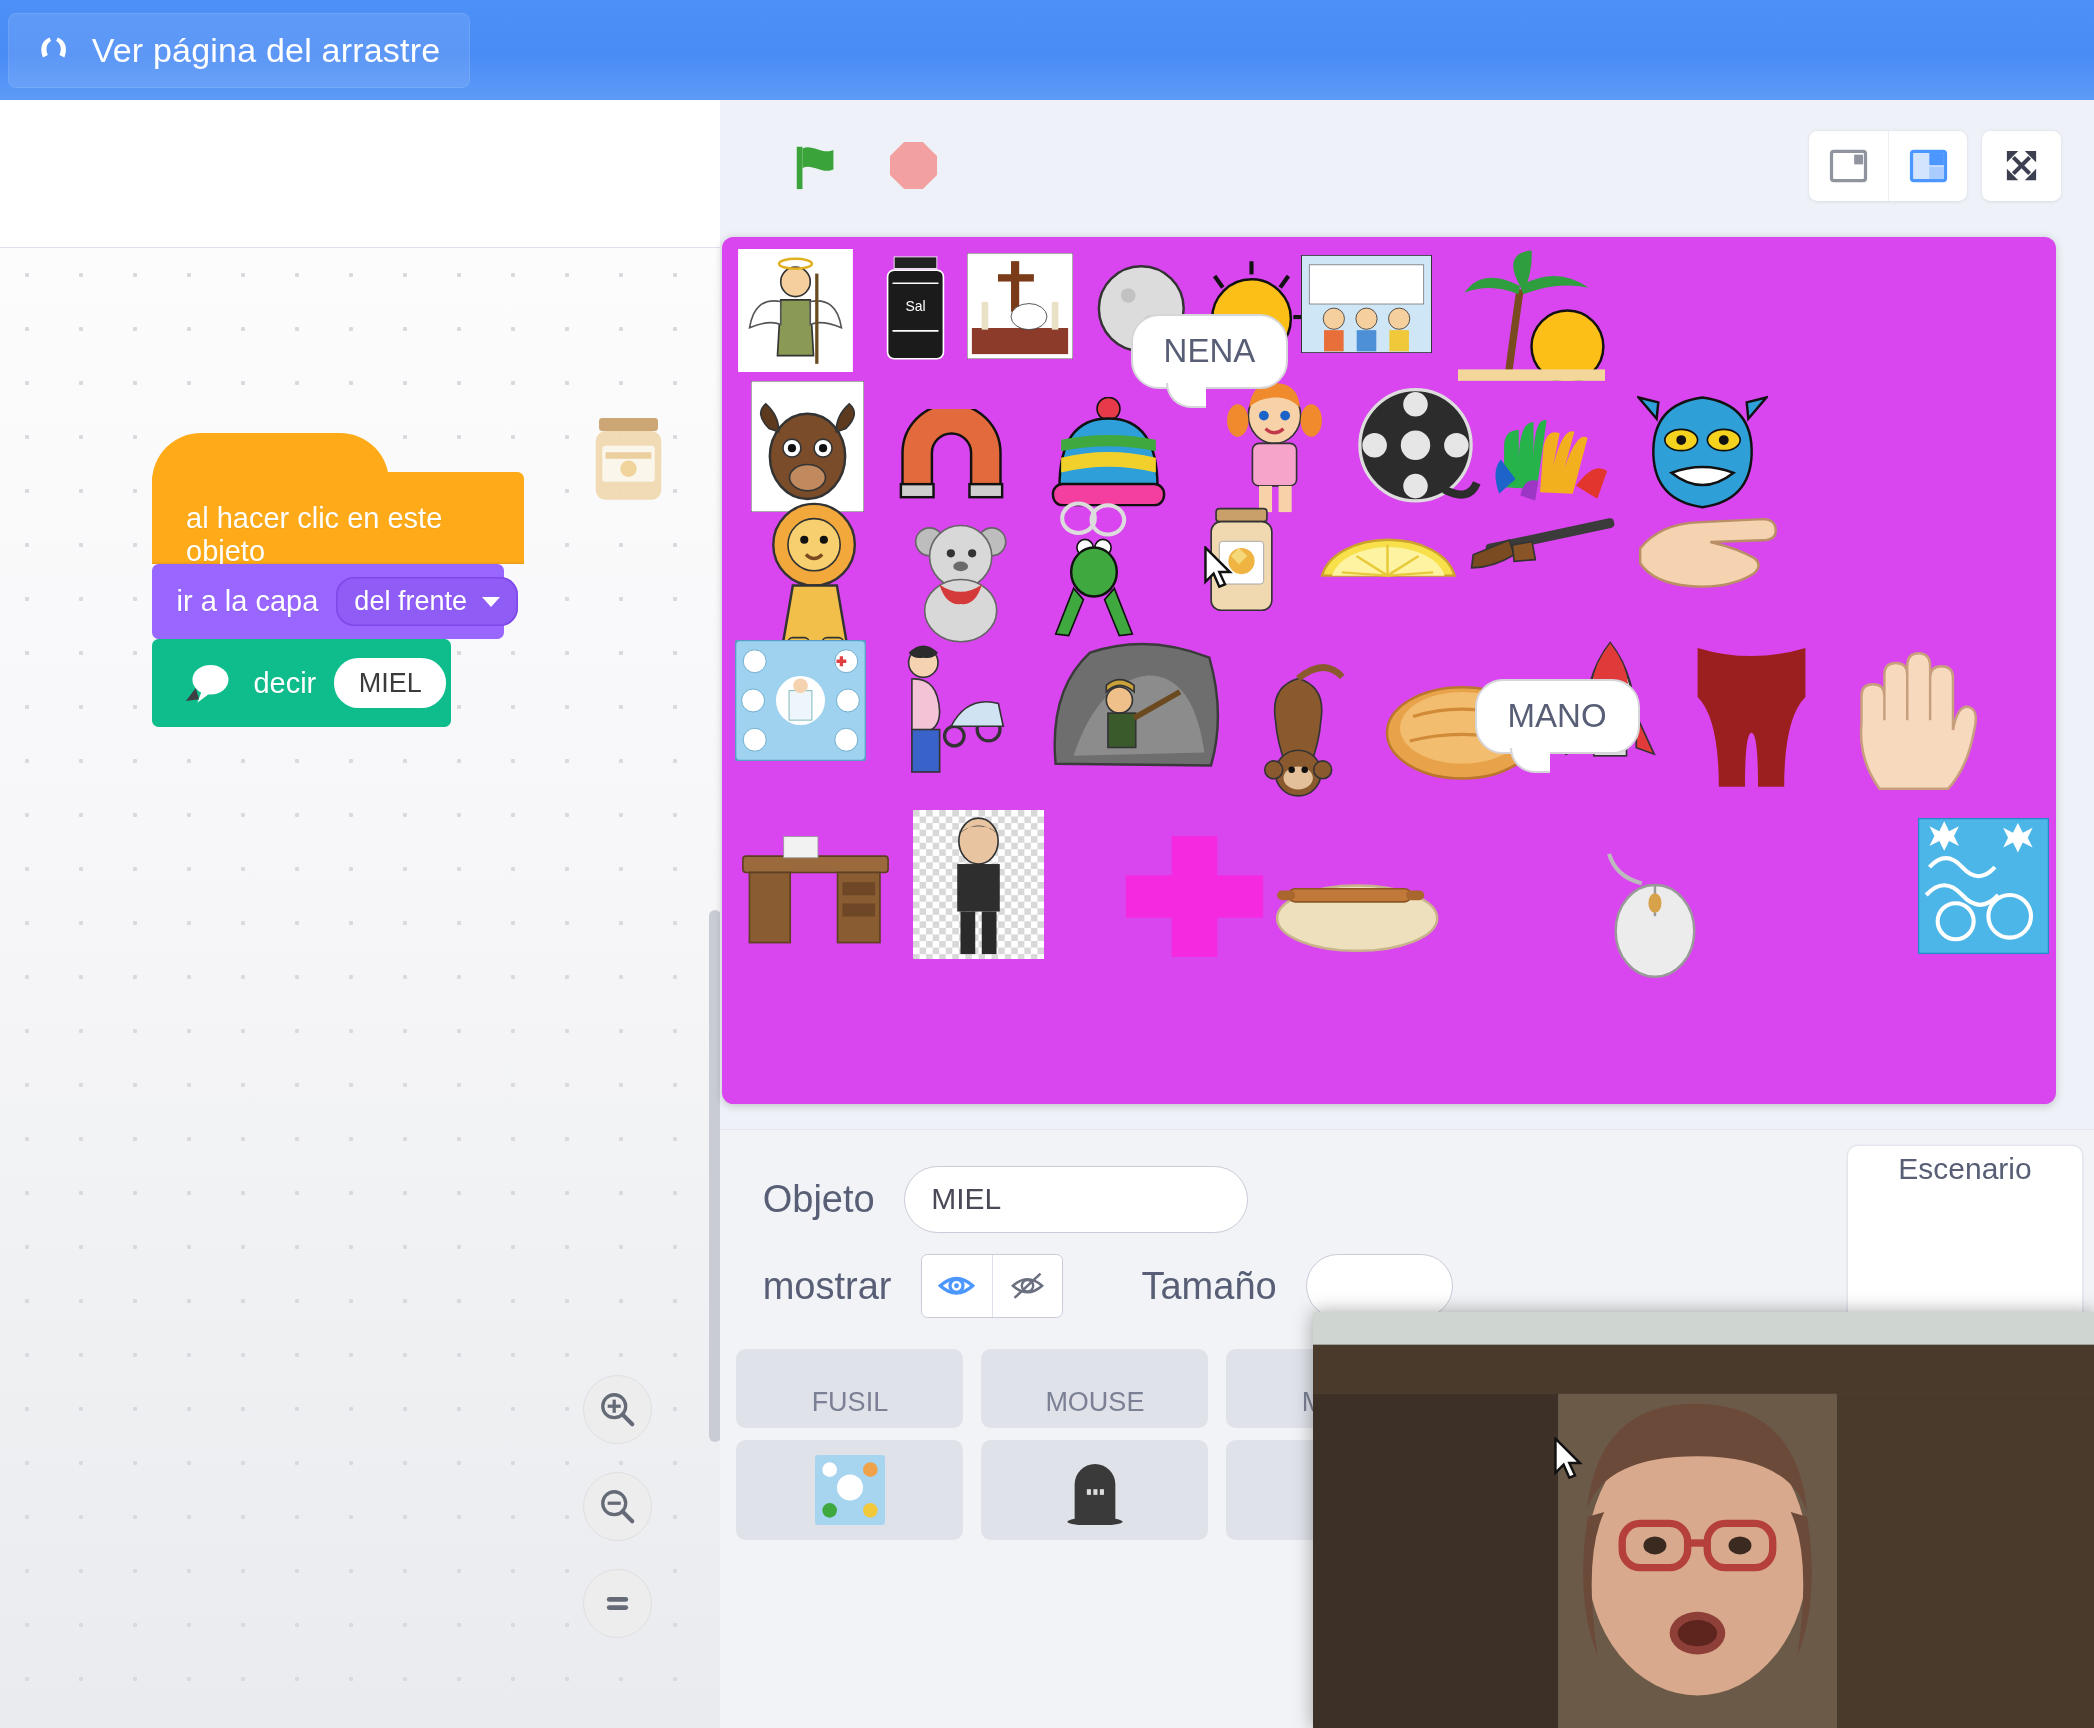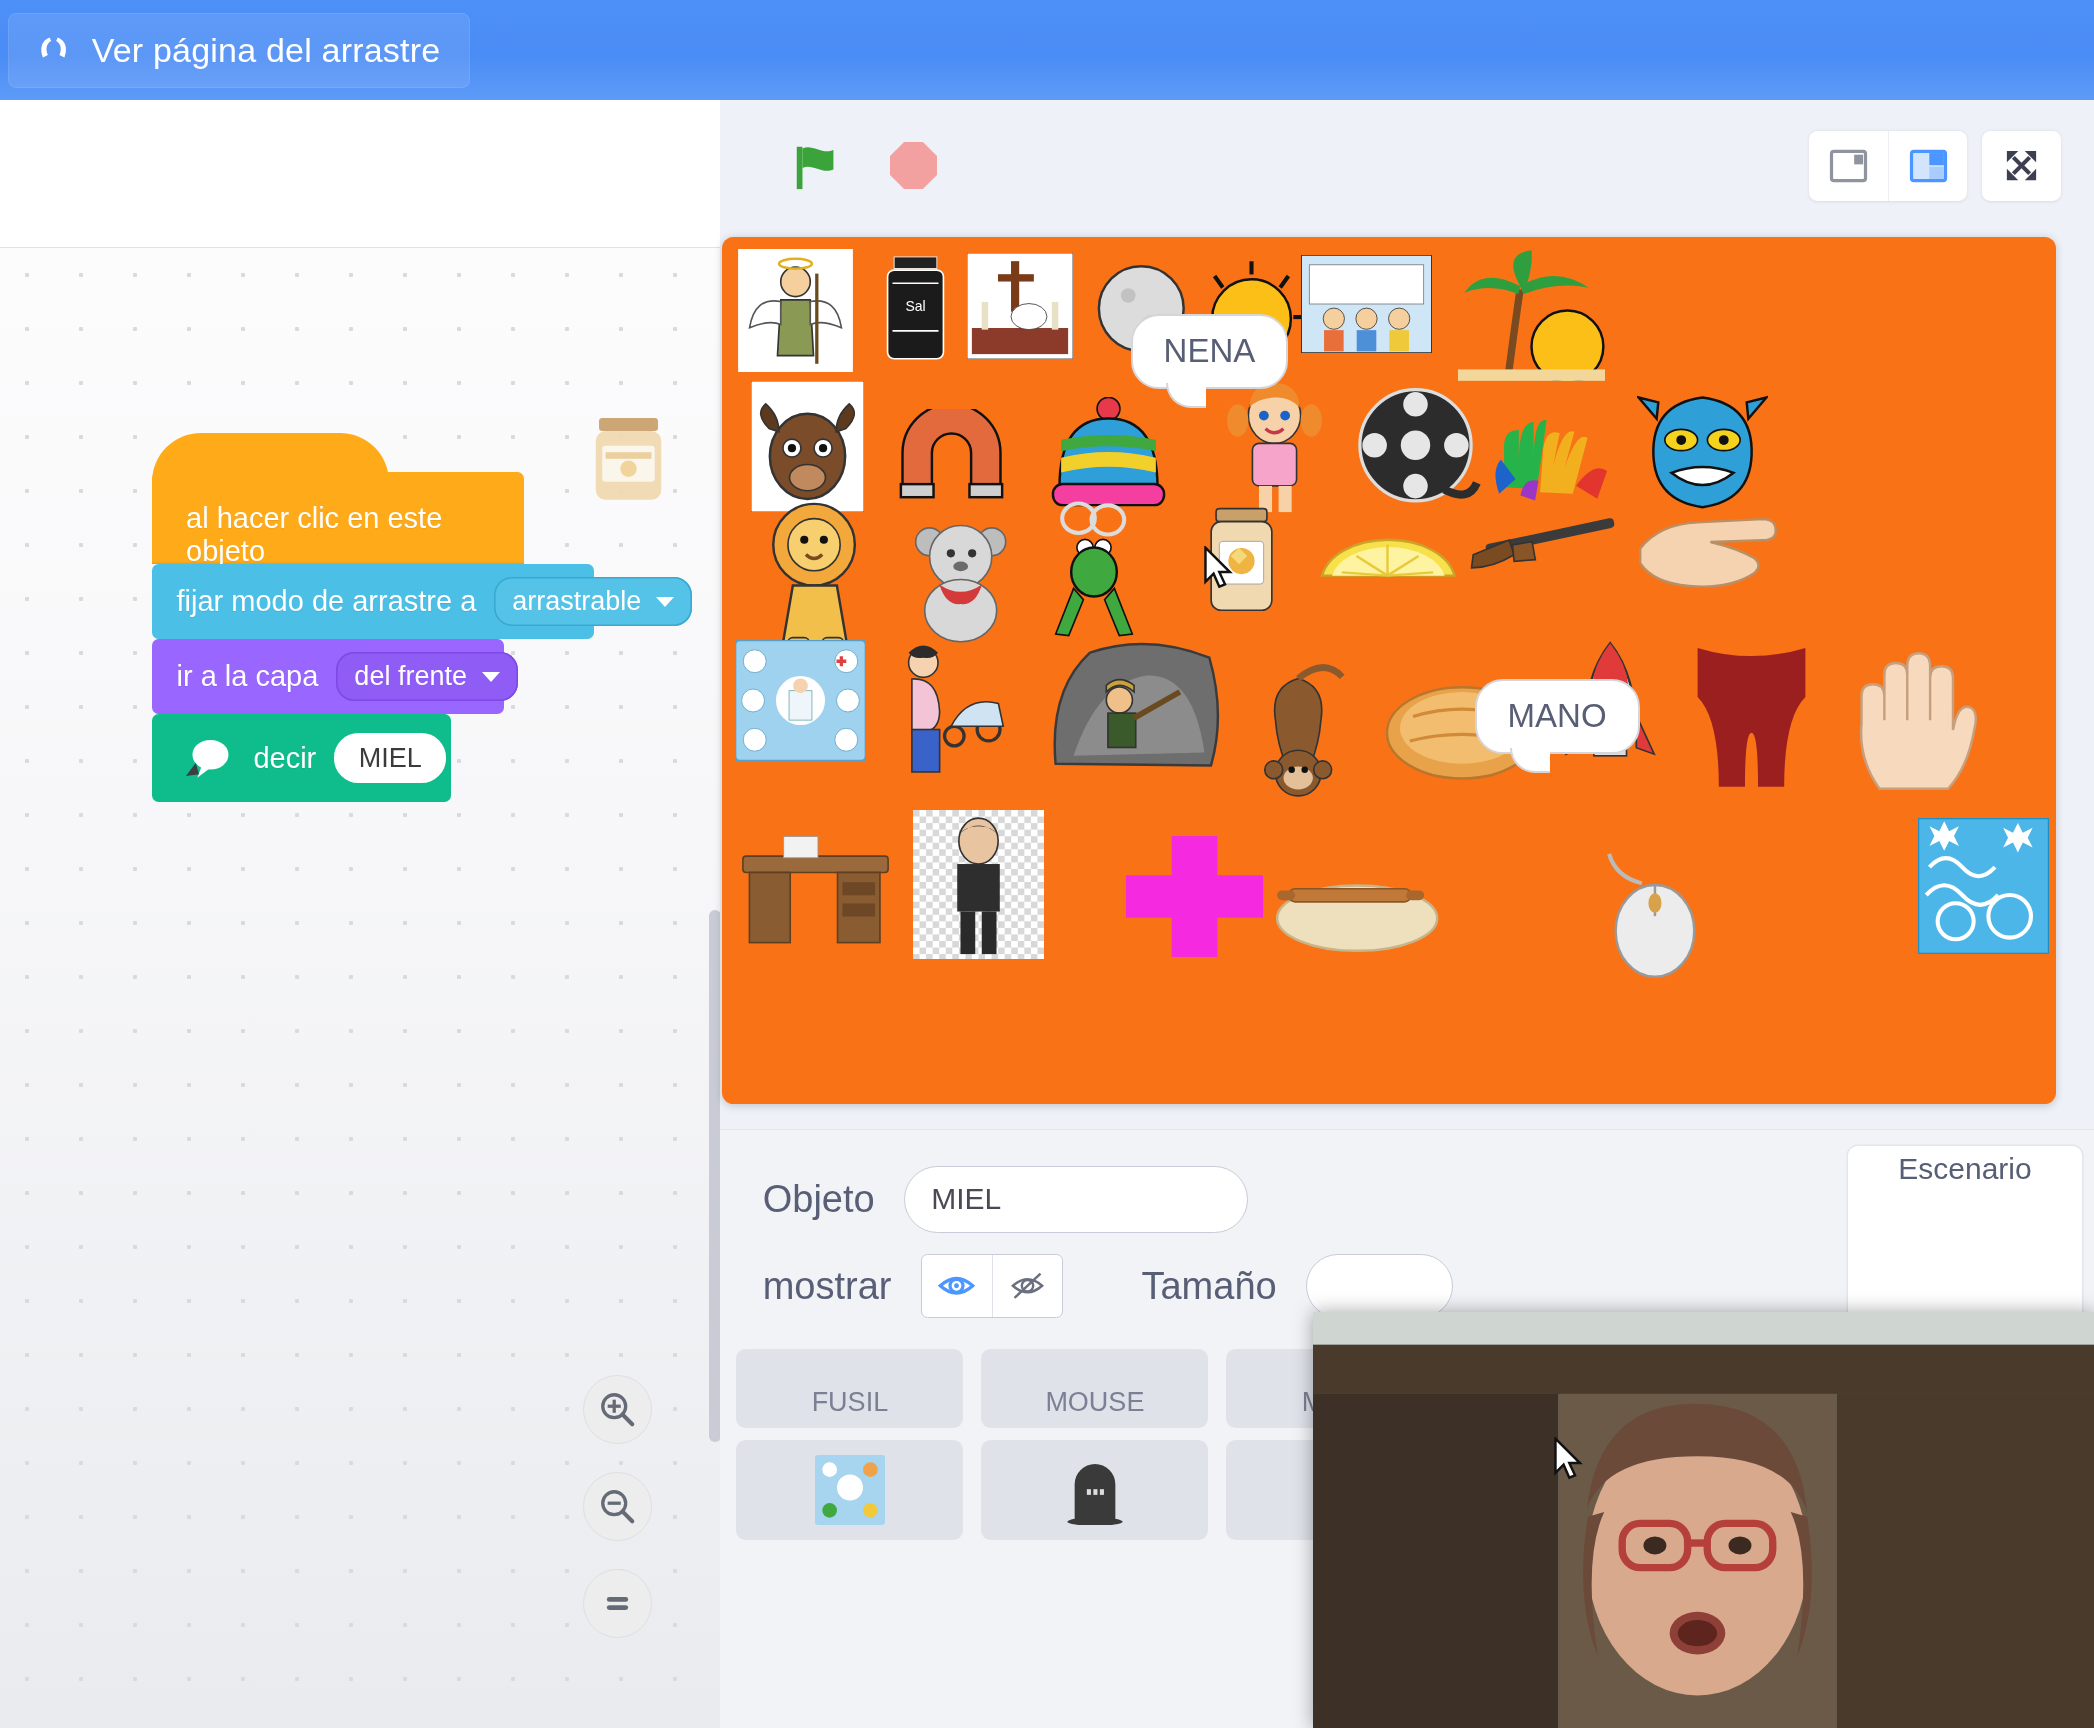--- a/index.html
+++ b/index.html
@@ -133,21 +133,21 @@
   .szgroup { display:flex; background:#fff; border-radius:8.2px; overflow:hidden;
              box-shadow:0 0.8px 3.3px rgba(0,0,0,.09); }
   .szbtn { width:79px; height:70px; display:flex; align-items:center; justify-content:center; }
   .szbtn + .szbtn { border-left:1.6px solid #eceef3; }
   .fsbtn { width:79px; height:70px; background:#fff; border-radius:8.2px;
            display:flex; align-items:center; justify-content:center;
            box-shadow:0 0.8px 3.3px rgba(0,0,0,.09); }
 
   .stage {
     position:absolute; left:1.6px; top:137px; width:1334px; height:867px;
-    background:#f97316; border-radius:11.5px; overflow:hidden;
+    background:#d946ef; border-radius:11.5px; overflow:hidden;
     box-shadow:0 1.6px 8.2px rgba(0,0,0,.18);
   }
   .sprite { position:absolute; }
 
   .bubble {
     position:absolute; background:#fff; border:2.5px solid #d6d6da;
     border-radius:28px; padding:16.4px 31px; color:#575e75; font-size:33px;
     white-space:nowrap;
   }
   .bubble::after{
@@ -237,30 +237,20 @@
         <circle cx="80" cy="80" r="10" fill="#e8b24a" opacity=".55"></circle>
       </svg>
     </div>
 
     <div class="blocks">
 
       <div class="blk hat">
         <span class="txt">al hacer clic en este objeto</span>
       </div>
 
-      <div class="blk stackblk blk-drag">
-        <div class="notch-bot"></div>
-        <div class="blk-row">
-          <span class="lbl">fijar modo de arrastre a</span>
-          <span class="dropdown dd-blue">
-            <span>arrastrable</span>
-            <i class="caret"></i>
-          </span>
-        </div>
-      </div>
 
       <div class="blk stackblk blk-layer">
         <div class="notch-bot"></div>
         <div class="blk-row">
           <span class="lbl">ir a la capa</span>
           <span class="dropdown dd-purple">
             <span>del frente</span>
             <i class="caret"></i>
           </span>
         </div>

